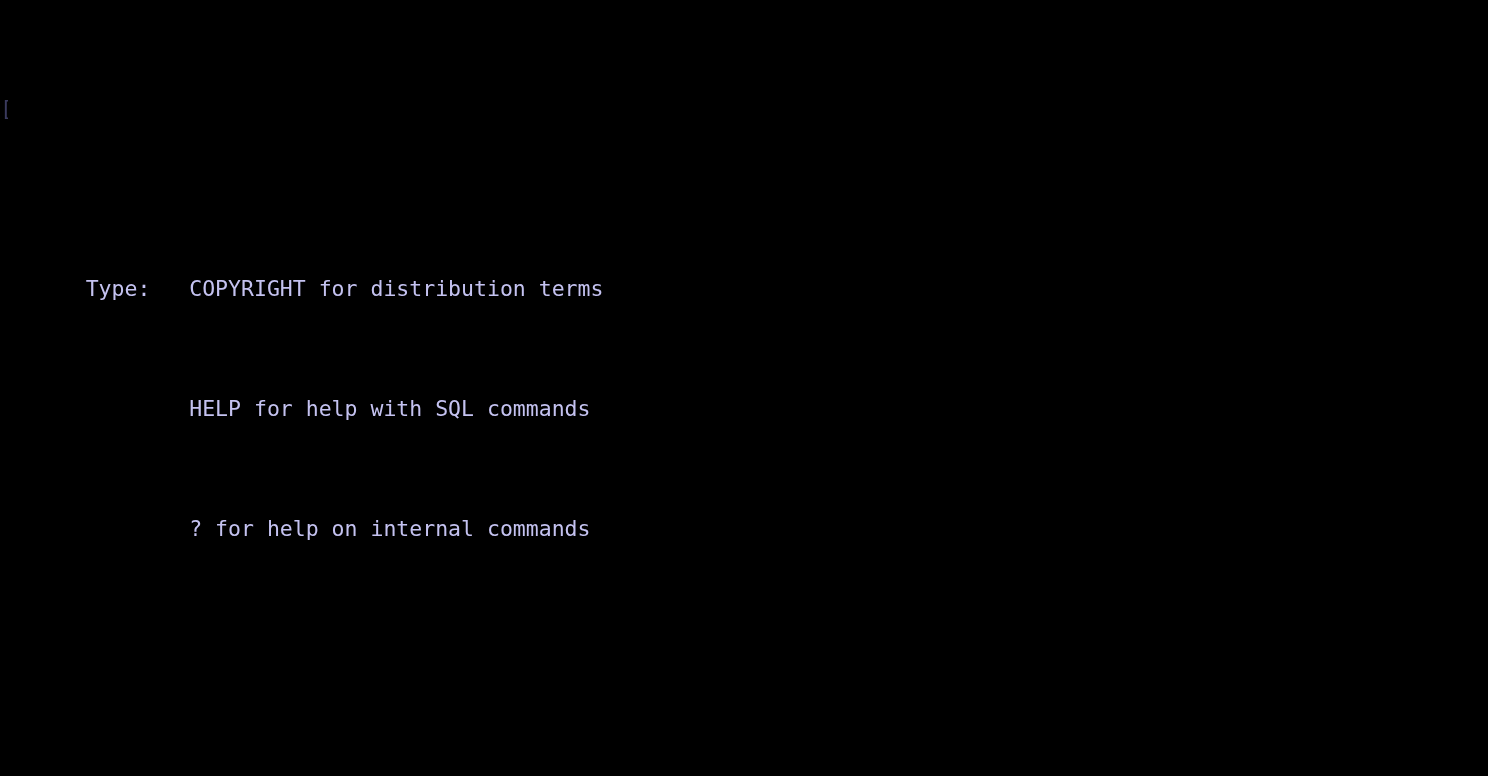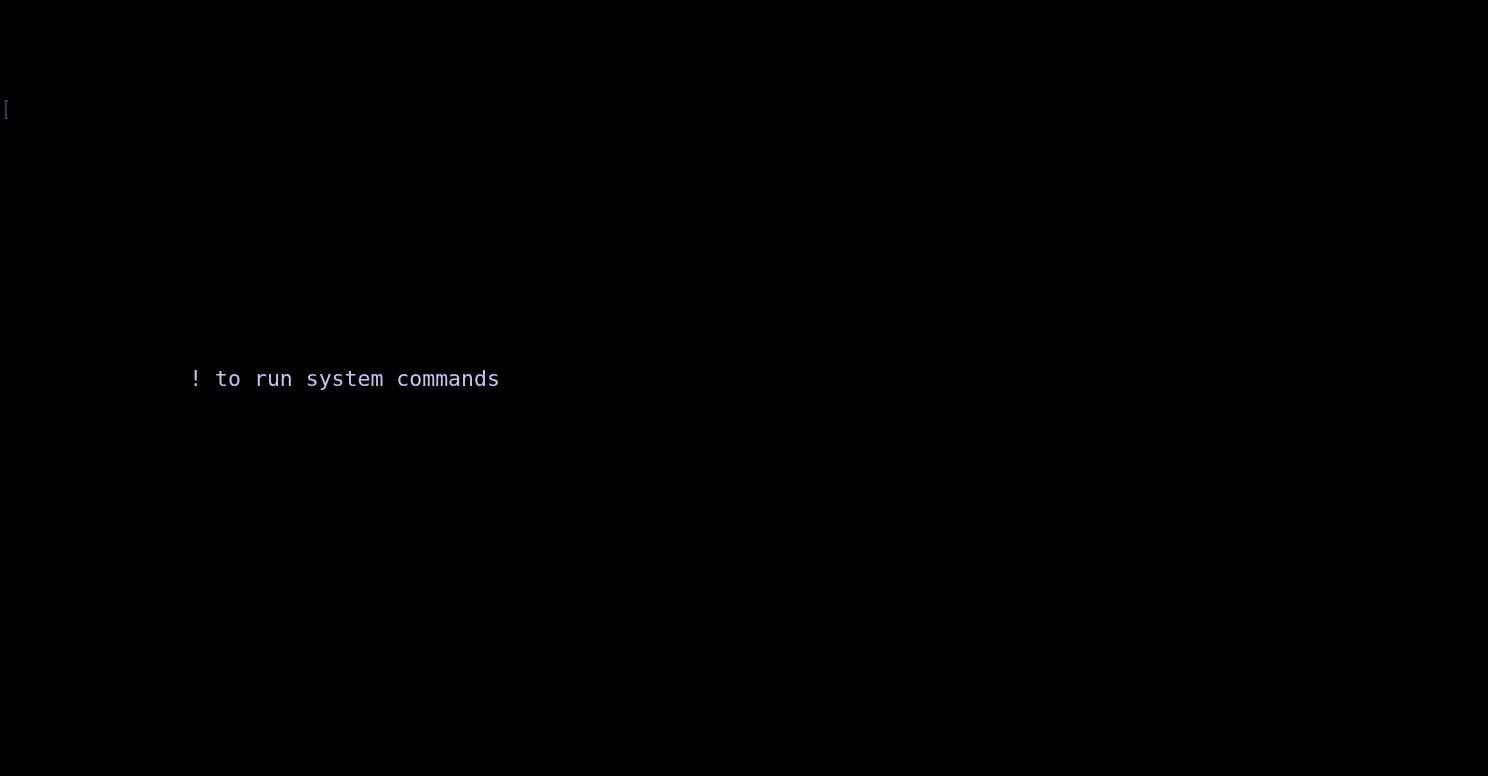--- a/index.html
+++ b/index.html
@@ -57,26 +57,32 @@
 <body>
 
 <div id="terminal" style="background: rgb(0, 0, 0); color: rgb(196, 194, 240);">
   <div class="screen">
 
     <div class="line">
       <span class="edge-bracket">[</span>
     </div>
 
 
-
-
+    <div class="line">
+      <span>Type:   COPYRIGHT for distribution terms</span>
+    </div>
 
     <div class="line">
-      <span>        ! to run system commands</span>
+      <span>        HELP for help with SQL commands</span>
     </div>
+
+    <div class="line">
+      <span>        ? for help on internal commands</span>
+    </div>
+
 
     
 
     
 
     
     
 
     
 

